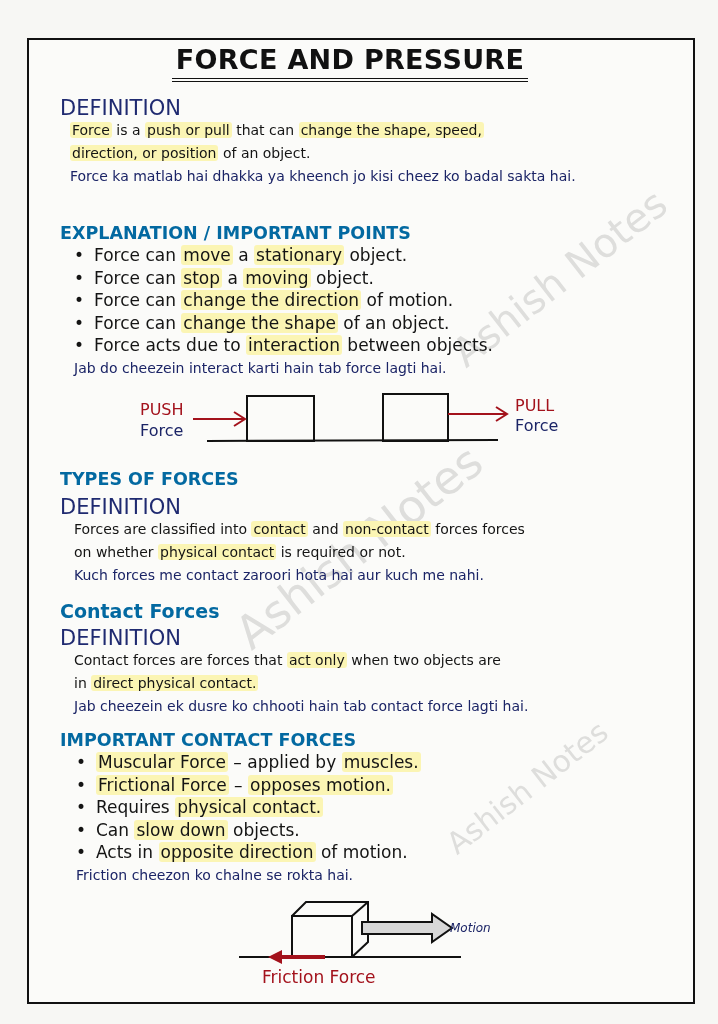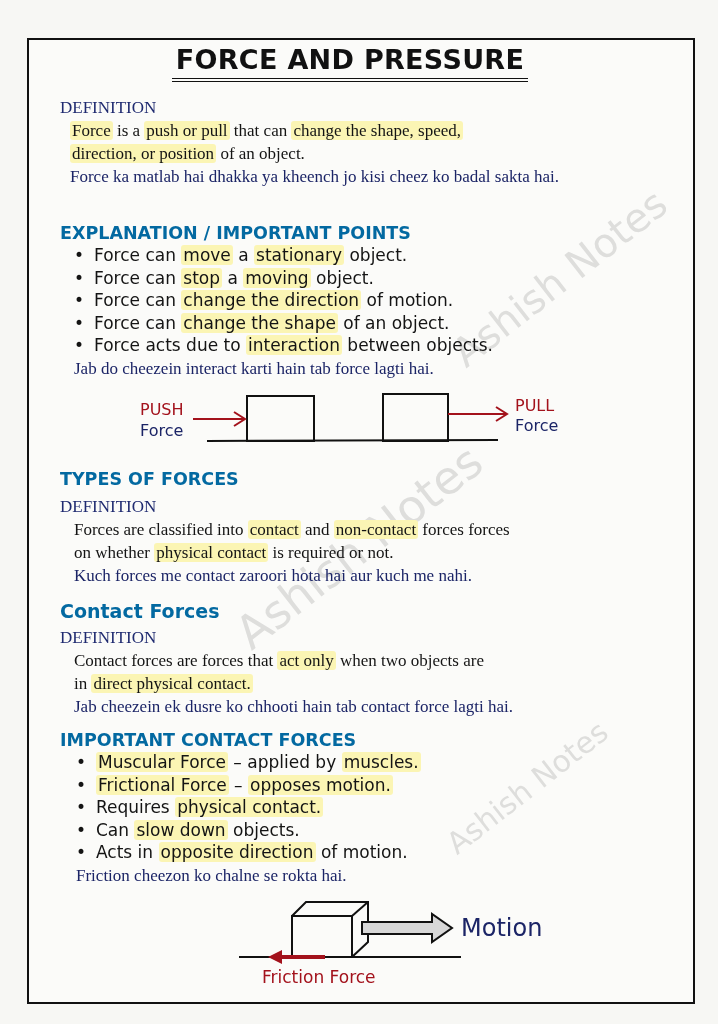--- a/index.html
+++ b/index.html
@@ -1,24 +1,24 @@
 <!DOCTYPE html>
 <html><head>
 <meta charset="utf-8">
 <style>
   html,body{margin:0;padding:0;}
   body{width:718px;height:1024px;background:#f7f7f4;position:relative;overflow:hidden;font-family:"DejaVu Sans",sans-serif;color:#141414;}
   .sheet{position:absolute;left:27px;top:38px;width:668px;height:966px;border:2px solid #111;background:#fbfbf9;box-sizing:border-box;}
   .title{position:absolute;left:0;width:700px;top:44px;text-align:center;}
   .title span{display:inline-block;font-size:27px;font-weight:bold;letter-spacing:0.3px;padding:0 4px 3px;border-bottom:4px double #111;color:#111;}
   .blk{position:absolute;left:60px;right:30px;}
-  .lbl{color:#1f2a70;font-size:17px;line-height:22px;font-family:Liberation Serif, serif;}
+  .lbl{color:#1f2a70;font-size:21px;line-height:22px;}
   .head{color:#0369a1;font-size:17.5px;line-height:22px;font-weight:bold;}
   .head.big{font-size:19px;}
-  .txt{font-size:17px;line-height:23px;padding-left:10px;font-family:Liberation Serif, serif;}
+  .txt{font-size:14px;line-height:23px;padding-left:10px;}
   .blue{color:#1b2466;}
   .hl{background:#fbf5b4;border-radius:3px;padding:0 2px;}
   ul{margin:0;padding:0 0 0 14px;list-style:none;}
   ul li{font-size:17px;line-height:22.5px;position:relative;padding-left:20px;}
   ul li:before{content:"•";position:absolute;left:0;top:0;}
   .wm{position:absolute;color:rgba(120,120,120,0.22);font-size:40px;transform:rotate(-38deg);white-space:nowrap;pointer-events:none;}
   .diag-label{position:absolute;font-size:16px;line-height:20px;}
   .red{color:#a3121c;}
   .dblue{color:#1b2466;}
   svg{position:absolute;overflow:visible;}
@@ -110,15 +110,15 @@
       <line x1="352" y1="916" x2="368" y2="902"></line>
     </g>
     <g>
       <polygon points="362,922 432,922 432,914 452,928 432,942 432,934 362,934" fill="#d7d7d7" stroke="#111" stroke-width="2"></polygon>
     </g>
     <g>
       <line x1="325" y1="957" x2="278" y2="957" stroke="#a3121c" stroke-width="4"></line>
       <polygon points="268,957 282,950 282,964" fill="#a3121c"></polygon>
     </g>
   </svg>
-  <div class="diag-label dblue" style="left:461px;top:918px;font-size:24px;">Motion</div>
+  <div class="diag-label dblue" style="left:450px;top:918px;font-size:12px;font-style:italic;">Motion</div>
   <div class="diag-label red" style="left:262px;top:967px;font-size:17px;">Friction Force</div>
 </div>
 
 </body></html>

